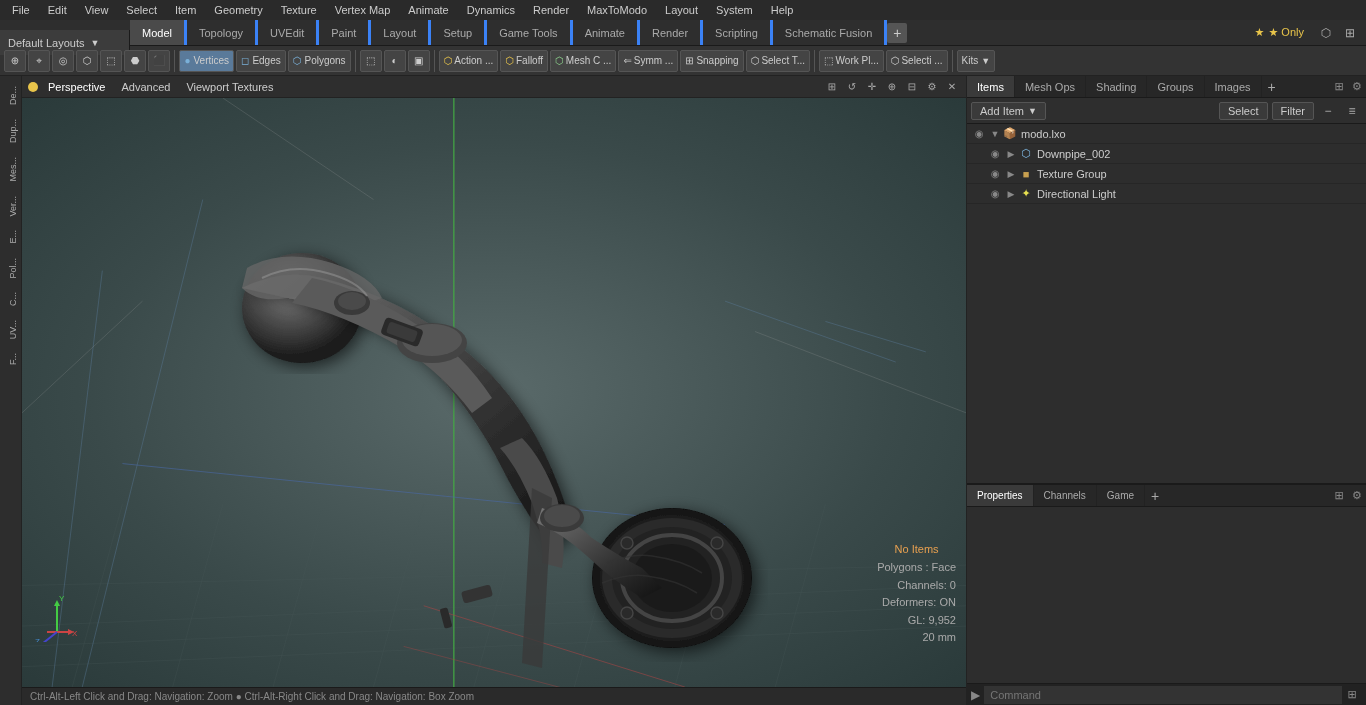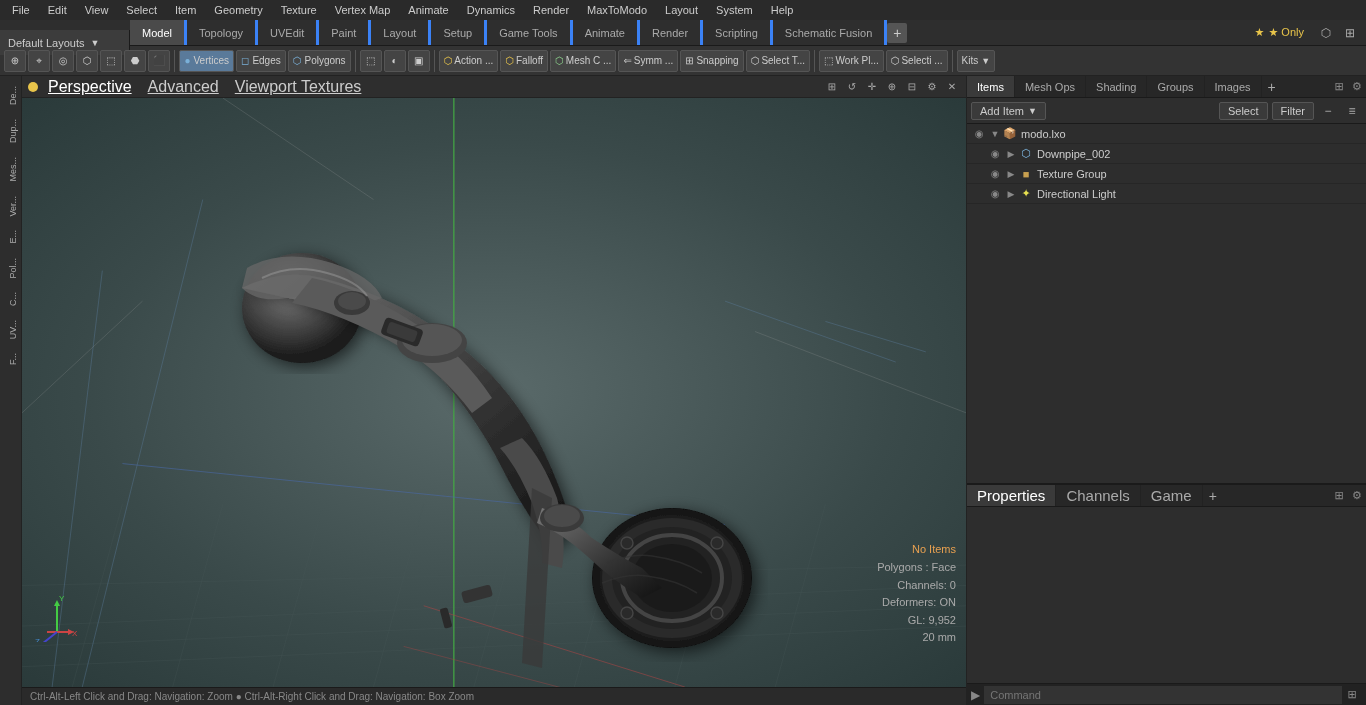--- a/index.html
+++ b/index.html
@@ -51,21 +51,21 @@
 
     
     #viewport-container { flex: 1; display: flex; flex-direction: column; position: relative; }
 
     
     #viewport-top-bar {
       display: flex; align-items: center; height: 22px; background: #2e2e2e; border-bottom: 1px solid #222; padding: 0 6px; gap: 4px;
     }
     .vp-dot { width: 10px; height: 10px; border-radius: 50%; background: #555; }
     .vp-dot.active { background: #e8c44a; }
-    .vp-label { font-size: 16px; color: #ccc; padding: 0 6px; cursor: pointer; text-decoration: underline; }
+    .vp-label { font-size: 11px; color: #ccc; padding: 0 6px; cursor: pointer; }
     .vp-label.active { color: #fff; }
     .vp-controls { margin-left: auto; display: flex; gap: 4px; }
     .vp-ctrl-btn { width: 16px; height: 16px; display: flex; align-items: center; justify-content: center; color: #aaa; cursor: pointer; font-size: 10px; }
 
     
     #viewport-canvas {
       flex: 1; background: #4a5a5a; position: relative; overflow: hidden;
     }
 
     
@@ -74,21 +74,21 @@
       position: relative; overflow: hidden;
     }
 
     
     .grid-svg { position: absolute; top: 0; left: 0; width: 100%; height: 100%; pointer-events: none; }
 
     
     #vp-info {
       position: absolute; bottom: 40px; right: 10px; text-align: right; color: #aaa; font-size: 11px; line-height: 1.6;
     }
-    .vp-info-highlight { color: #e8a050; }
+    .vp-info-highlight { color: #e8a050; text-align: center; }
 
     
     #axis-indicator {
       position: absolute; bottom: 45px; left: 10px; width: 50px; height: 50px;
     }
 
     
     #status-bar {
       height: 18px; background: #2a2a2a; border-top: 1px solid #1a1a1a; display: flex; align-items: center; padding: 0 8px; font-size: 10px; color: #888;
     }
@@ -155,21 +155,21 @@
     .indent-1 { padding-left: 20px; }
 
     
     #properties-panel {
       height: 200px; border-top: 2px solid #1a1a1a; display: flex; flex-direction: column;
     }
     #properties-tabs {
       display: flex; align-items: center; height: 22px; background: #272727; border-bottom: 1px solid #1a1a1a;
     }
     .prop-tab {
-      padding: 0 10px; height: 100%; display: flex; align-items: center; font-size: 15px; color: #aaa; cursor: pointer; border-right: 1px solid #222;
+      padding: 0 10px; height: 100%; display: flex; align-items: center; font-size: 10px; color: #aaa; cursor: pointer; border-right: 1px solid #222;
     }
     .prop-tab.active { background: #3a3a3a; color: #fff; }
     .prop-tab-add { padding: 0 6px; color: #aaa; cursor: pointer; font-size: 14px; }
     .prop-spacer { flex: 1; }
     .prop-ctrl { width: 18px; height: 18px; display: flex; align-items: center; justify-content: center; color: #888; cursor: pointer; }
     #properties-content { flex: 1; background: #2d2d2d; overflow-y: auto; }
 
     
     #command-bar {
       height: 22px; background: #222; border-top: 1px solid #1a1a1a; display: flex; align-items: center; padding: 0 4px;

